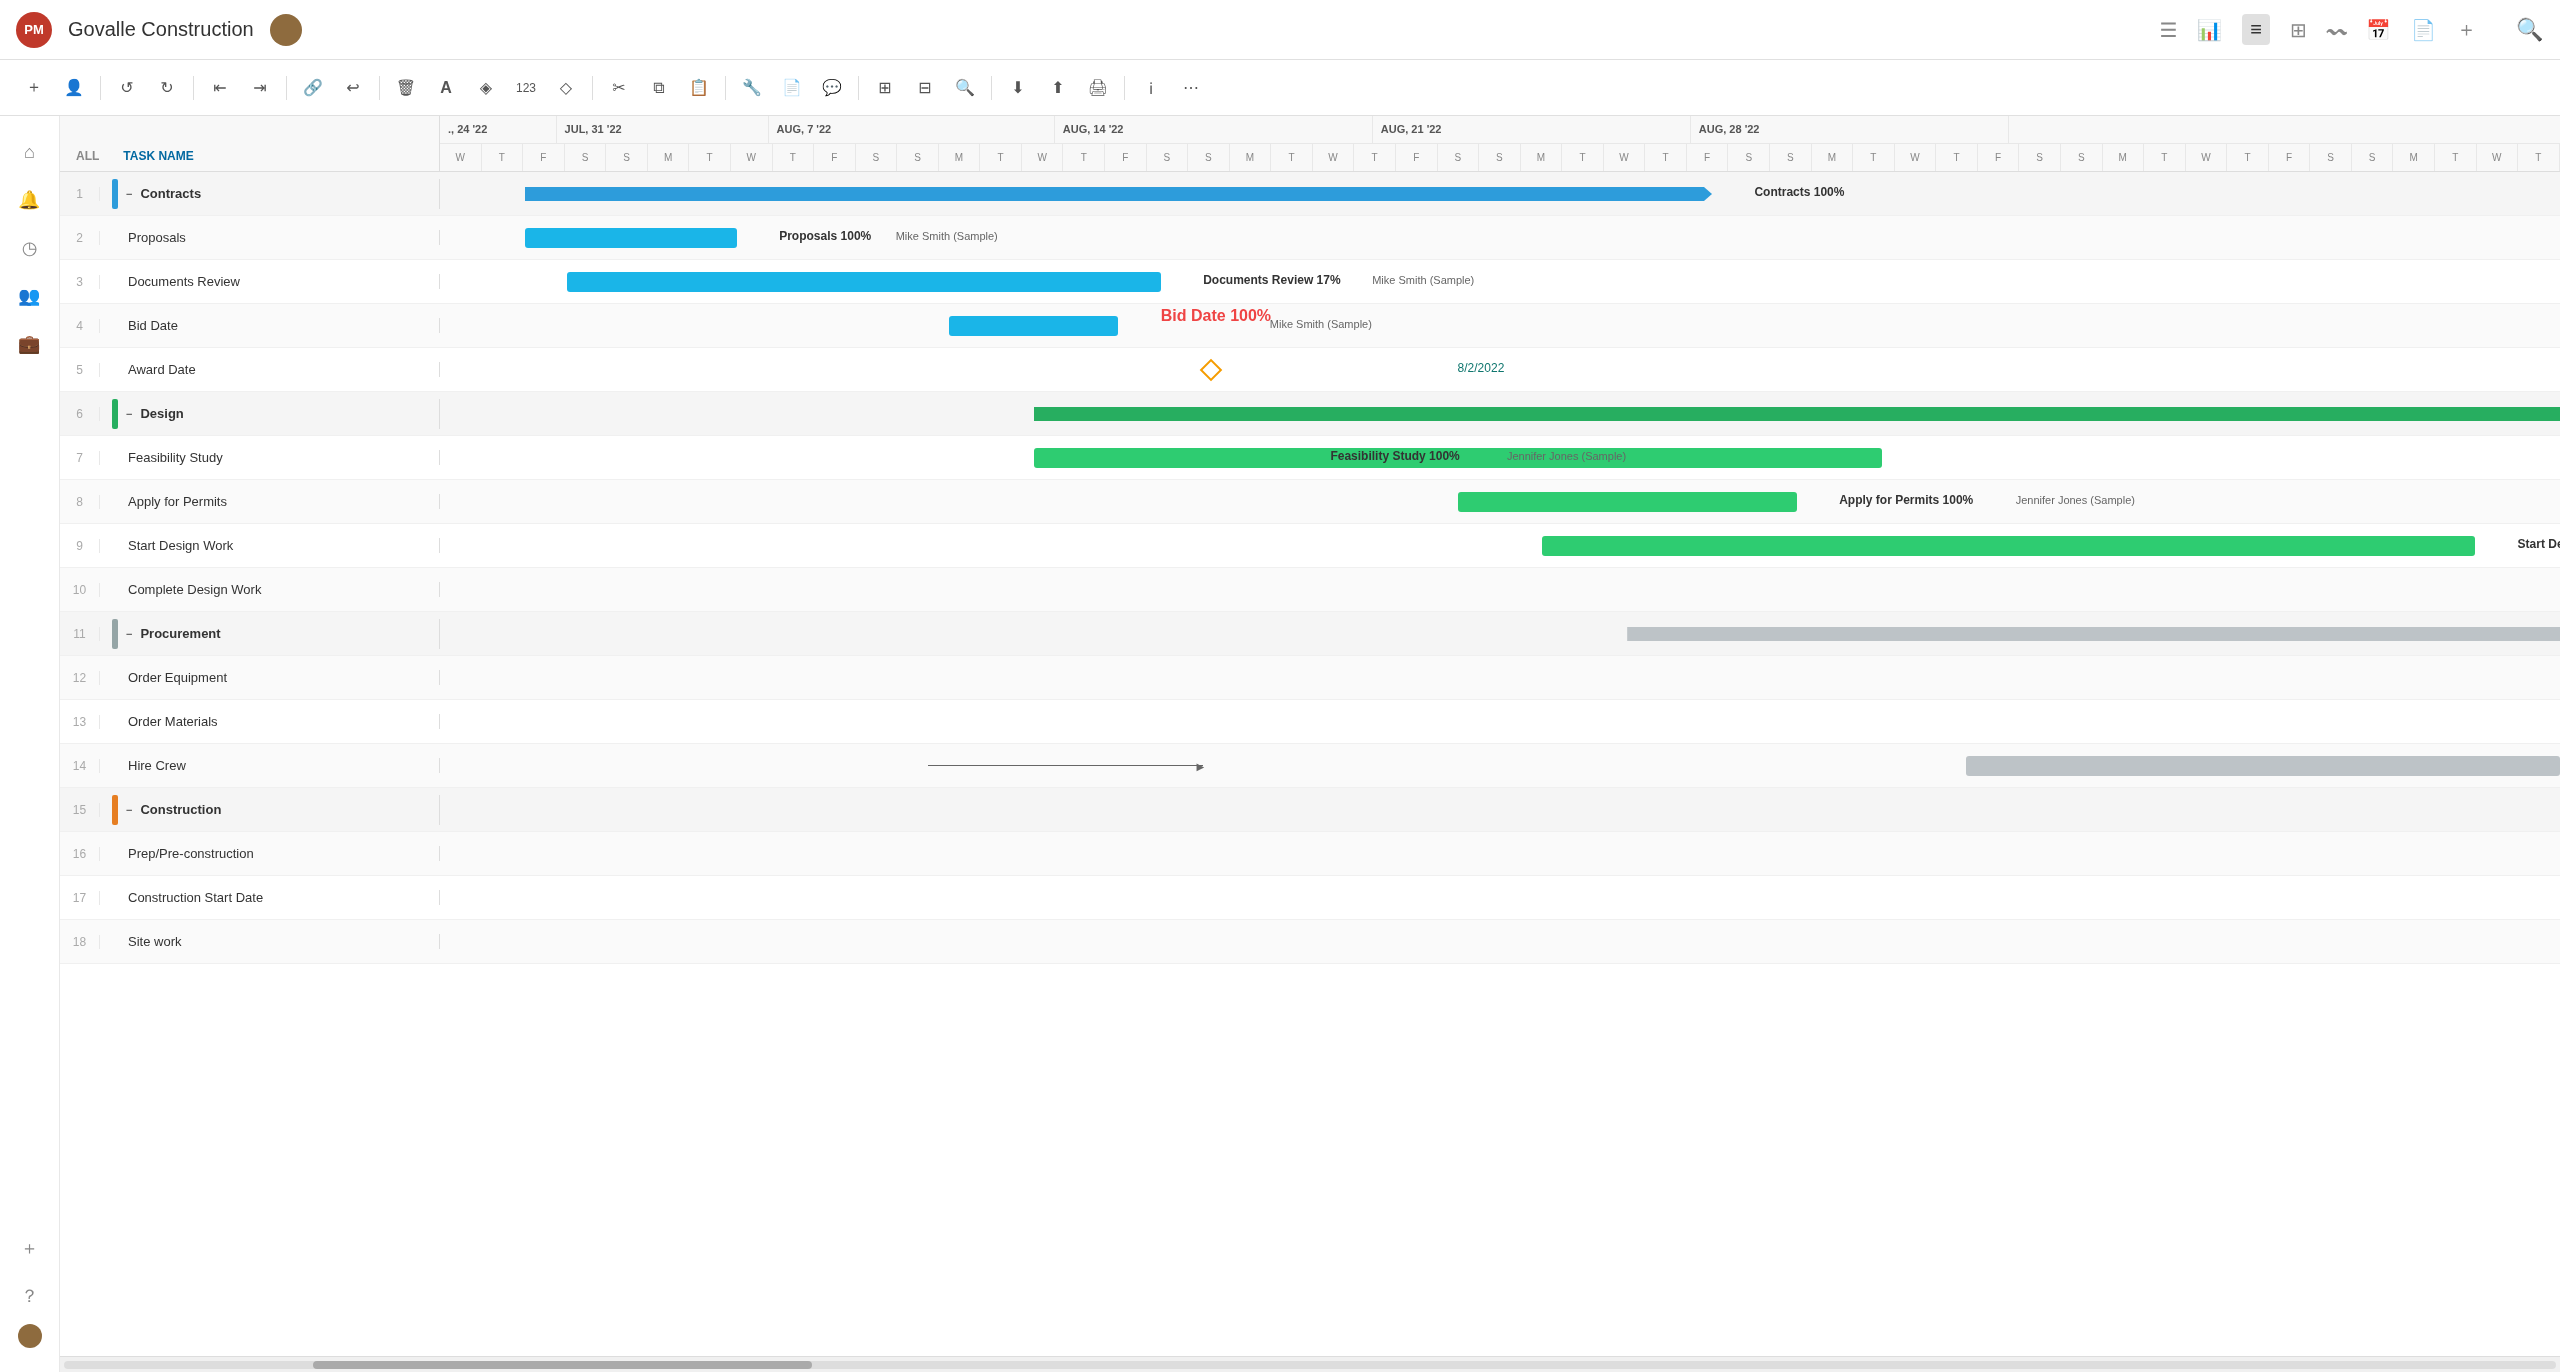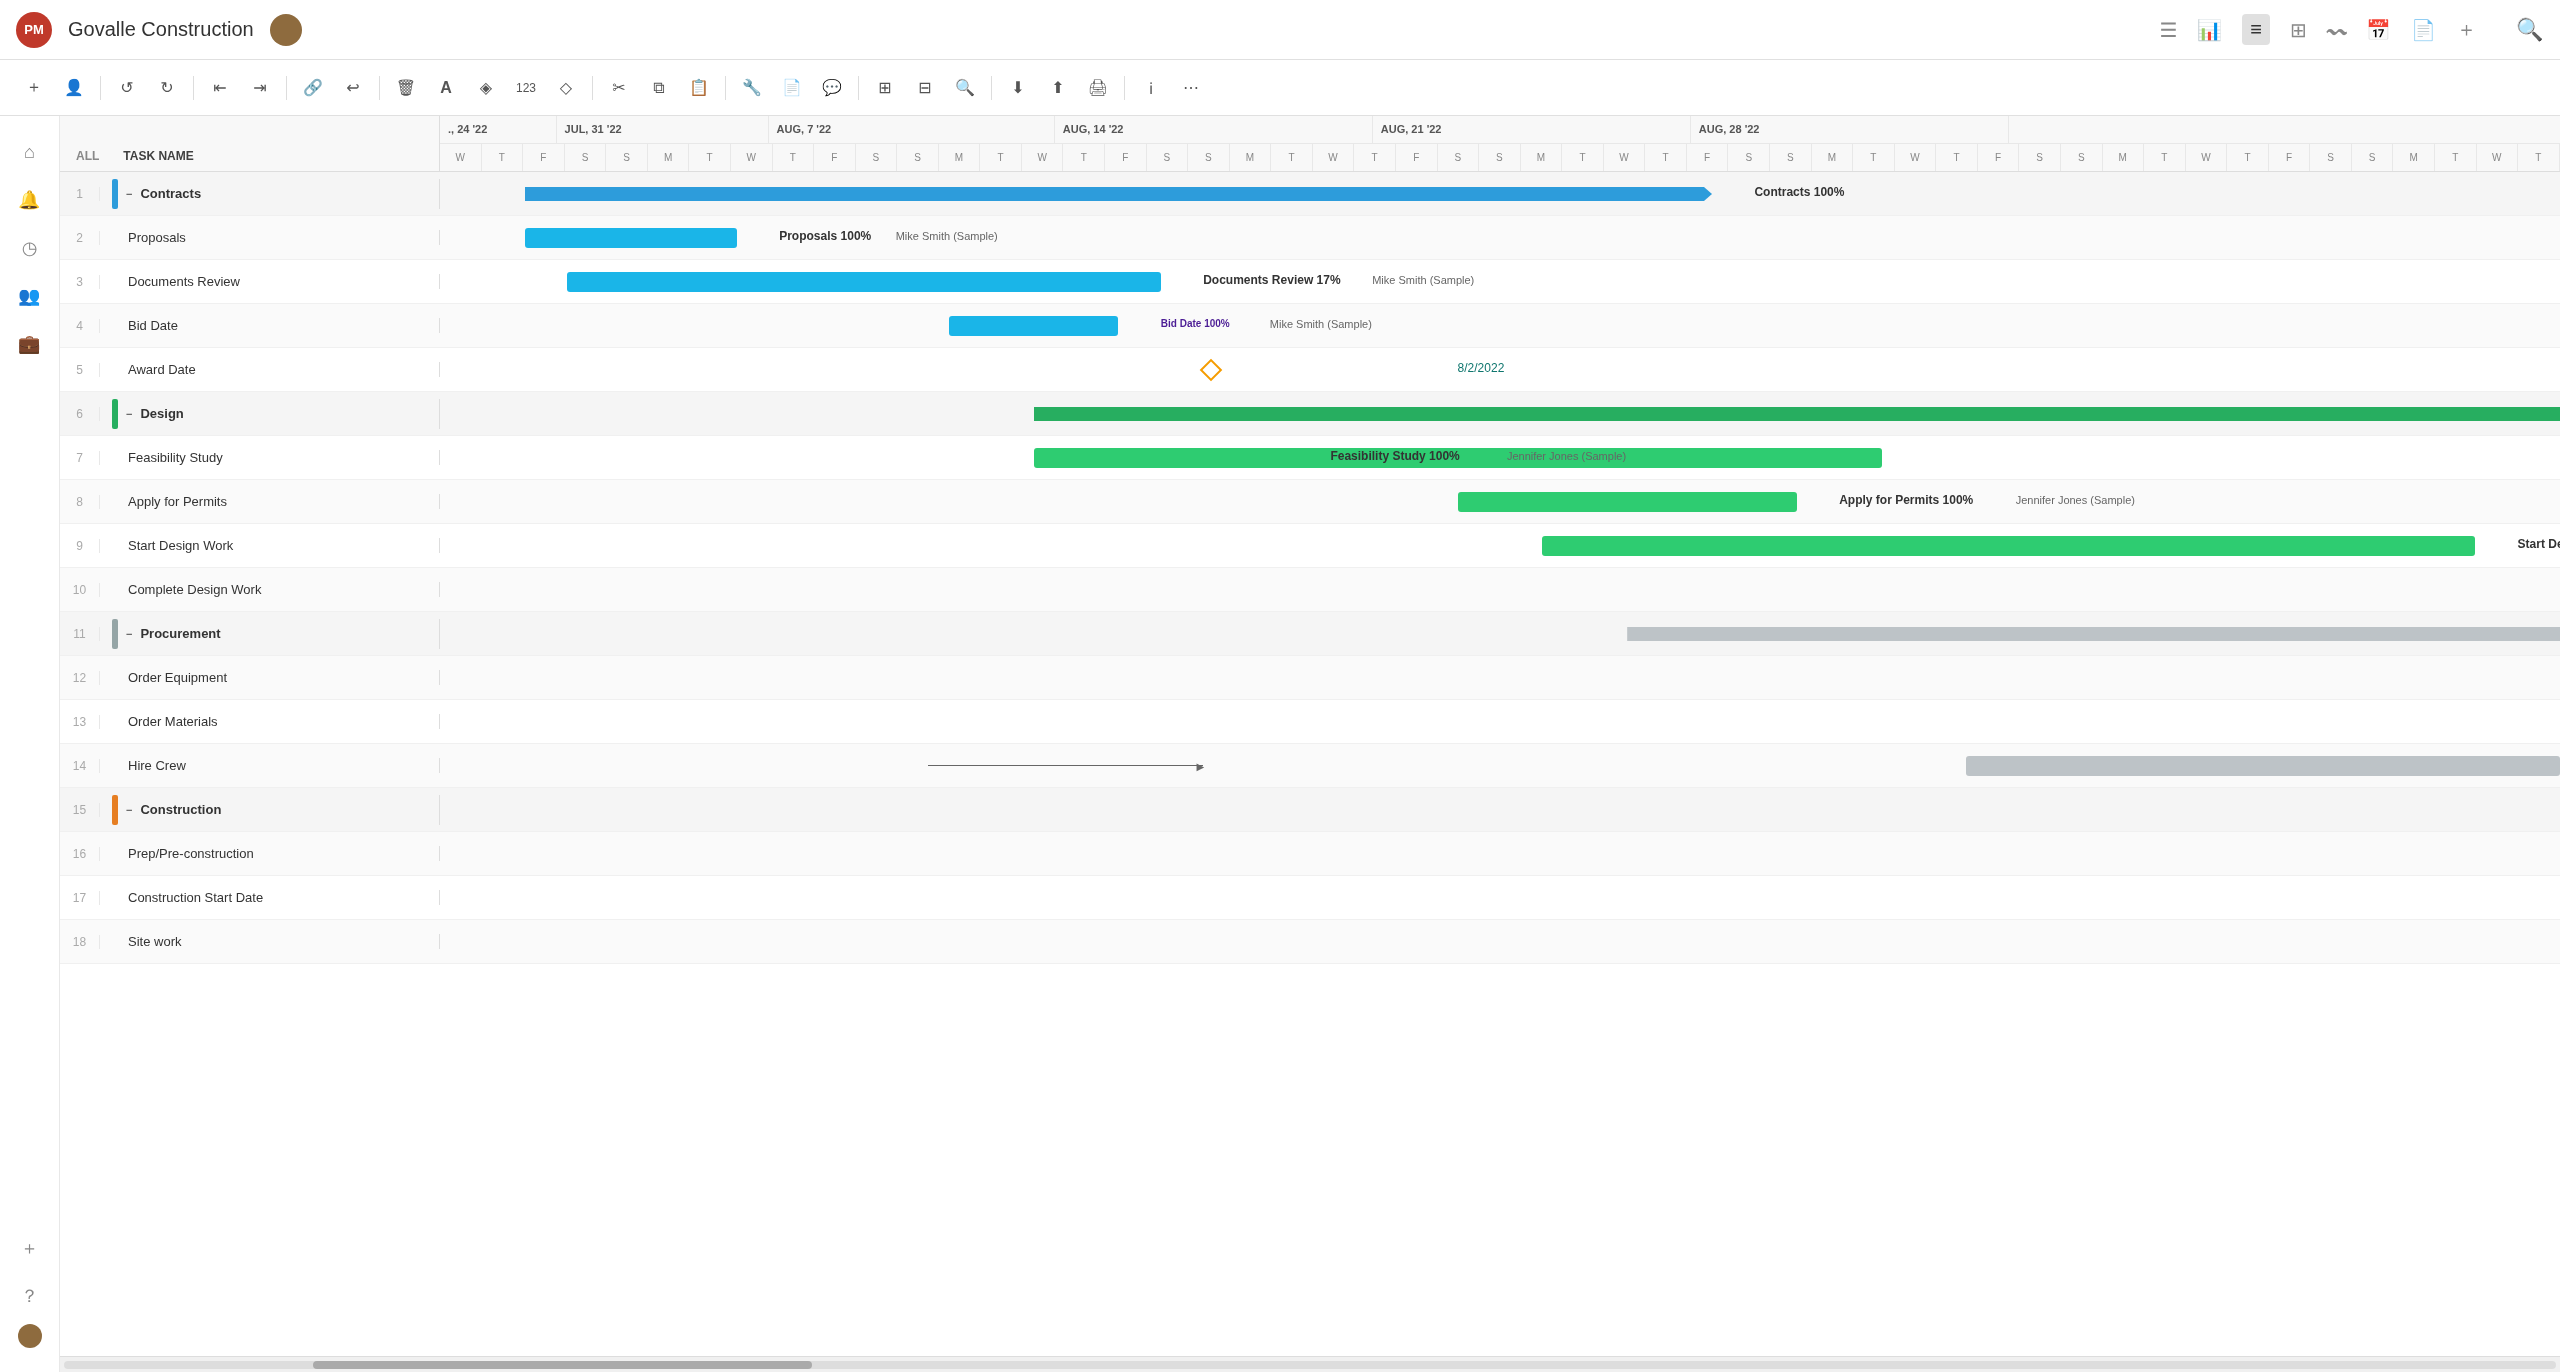--- a/index.html
+++ b/index.html
@@ -106,21 +106,21 @@
       display: flex;
       align-items: flex-end;
       padding: 0 16px 8px;
       border-right: 1px solid #ddd;
       gap: 24px;
     }
     .col-label-all {
       font-size: 12px; color: #888; font-weight: 600;
     }
     .col-label-task {
-      font-size: 12px; color: #404040; font-weight: 600; text-transform: uppercase; margin-top: 47px;
+      font-size: 12px; color: #0369a1; font-weight: 600; text-transform: uppercase; margin-top: 47px;
     }
     .dates-header {
       flex: 1;
       display: flex;
       flex-direction: column;
       overflow: hidden;
     }
     .date-weeks {
       display: flex;
       height: 28px;
@@ -436,21 +436,21 @@
             <span style="position: absolute; left: calc(36% + 169px); font-size: 11px; color: rgb(102, 102, 102); top: 14px; white-space: nowrap;">Mike Smith (Sample)</span>
           </div>
         </div>
         <div class="gantt-row">
           <div class="row-num">4</div>
           <div class="row-task indented">
             <span>Bid Date</span>
           </div>
           <div class="row-bar-area" style="position: relative;">
             <div style="position: absolute; left: 24%; width: 8%; height: 20px; background: rgb(26, 181, 232); border-radius: 3px; top: 12px;"></div>
-            <span style="position: absolute; left: 34%; font-size: 10px; font-weight: 600; color: #4c1d95; top: 14px; white-space: nowrap;">Bid Date  100%</span>
+            <span style="position: absolute; left: 34%; font-size: 16px; font-weight: 600; color: #ef4444; top: 3px; white-space: nowrap;">Bid Date  100%</span>
             <span style="position: absolute; left: calc(34% + 109px); font-size: 11px; color: rgb(102, 102, 102); top: 14px; white-space: nowrap;">Mike Smith (Sample)</span>
           </div>
         </div>
         <div class="gantt-row">
           <div class="row-num">5</div>
           <div class="row-task indented">
             <span>Award Date</span>
           </div>
           <div class="row-bar-area" style="position: relative;">
             <div style="position: absolute; left: 36%; width: 16px; height: 16px; background: transparent; border: 2px solid rgb(245, 156, 0); transform: rotate(45deg); top: 14px;"></div>

